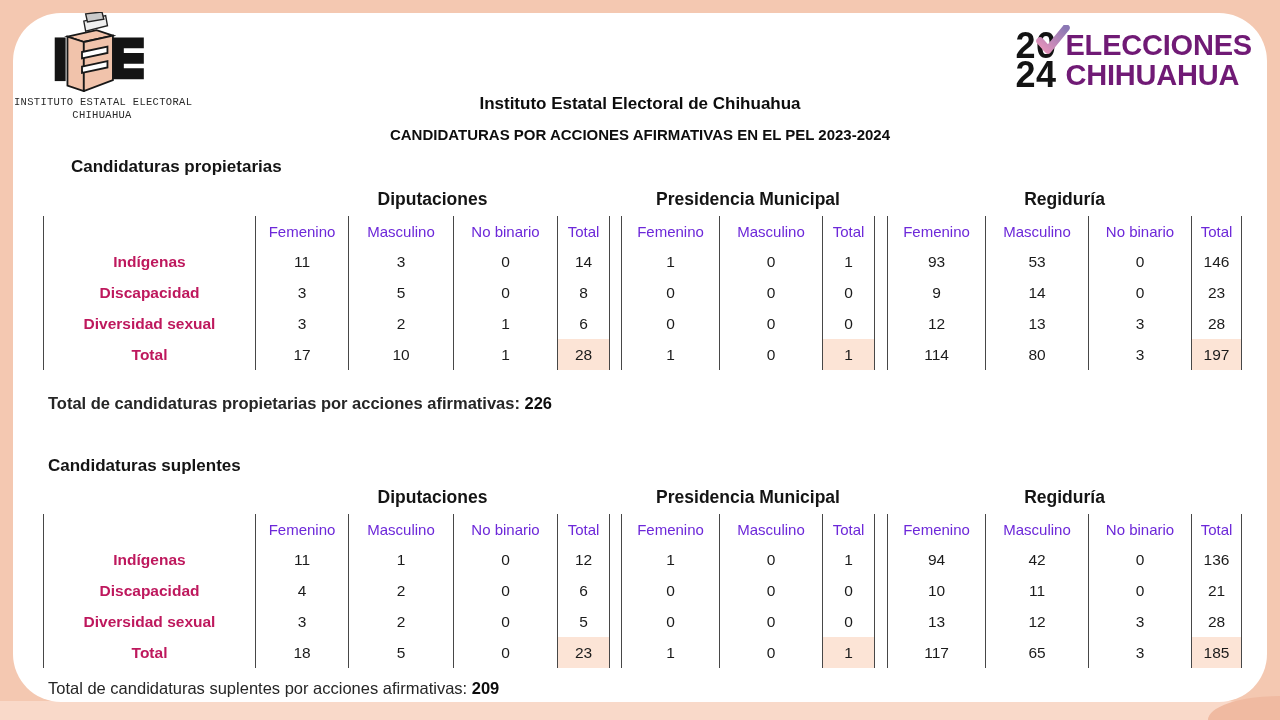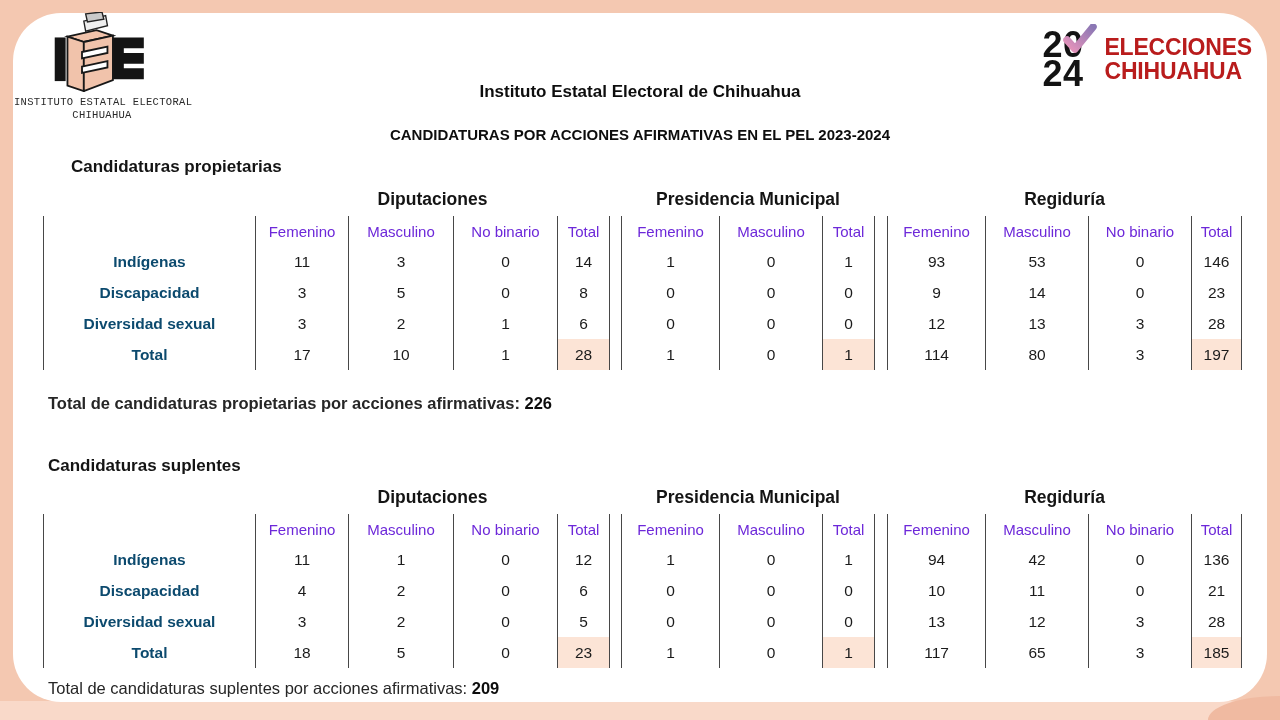--- a/index.html
+++ b/index.html
@@ -16,38 +16,38 @@
   
   .iee-logo{position:absolute;left:14px;top:12px;width:176px;text-align:center;color:#2a2a2a;font-family:Liberation Mono, monospace;}
   .iee-logo svg{display:block;margin:0 auto 4px auto;}
   .iee-line{font-size:10.5px;letter-spacing:.3px;line-height:1.25;white-space:nowrap;}
 
   
   .logo2024{position:absolute;right:28px;top:31px;display:flex;align-items:center;gap:9px;}
   .years{position:relative;font-weight:900;font-size:36px;line-height:.8;color:#131313;letter-spacing:.5px;}
   .years .yr{display:block;}
   .check-svg{position:absolute;left:21px;top:-7px;}
-  .eltext{font-weight:800;font-size:23px;line-height:1.02;color:#b91c1c;letter-spacing:-.2px;margin-left:12px;}
+  .eltext{font-weight:800;font-size:29px;line-height:1.02;color:#701a75;letter-spacing:-.2px;}
 
   
   .title,.subtitle{position:absolute;left:0;width:1280px;text-align:center;font-weight:700;color:#0d0d0d;}
-  .title{top:82px;font-size:17px;}
+  .title{top:94px;font-size:17px;}
   .subtitle{top:126px;font-size:15px;}
 
   .sec-heading{position:absolute;left:48px;font-size:17px;font-weight:700;color:#141414;}
   .s1{top:157px;margin-left:23px;} .s2{top:456px;}
 
   
   table.datatable{position:absolute;left:43px;border-collapse:collapse;table-layout:fixed;width:1198px;}
   .t1{top:185px;} .t2{top:483px;}
   .datatable td,.datatable th{padding:0;margin:0;text-align:center;vertical-align:middle;white-space:nowrap;overflow:hidden;}
   .grp-row th{height:29px;font-size:17.5px;font-weight:700;color:#141414;padding-bottom:2px;}
   .hdr-row td{height:30px;font-size:15px;color:#6d28d9;}
   .data-row td{height:31px;font-size:15.5px;color:#1b1b1b;}
-  .data-row td.row-label{font-weight:700;color:#0c4a6e;}
+  .data-row td.row-label{font-weight:700;color:#be185d;}
   .b-l{border-left:1px solid #474747;}
   .b-r{border-right:1px solid #474747;}
   .hl{background:#fce4d6;}
   td.spacer{border:none;}
 
   
   .summary{position:absolute;left:48px;font-size:16.5px;color:#262626;}
   .sum1{top:394px;font-weight:bold;} .sum2{top:679px;}
   .summary b{color:#0d0d0d;}
 </style>

